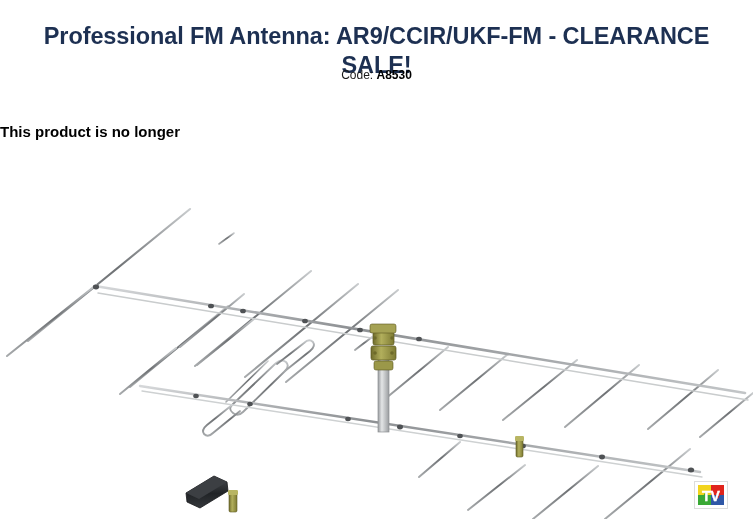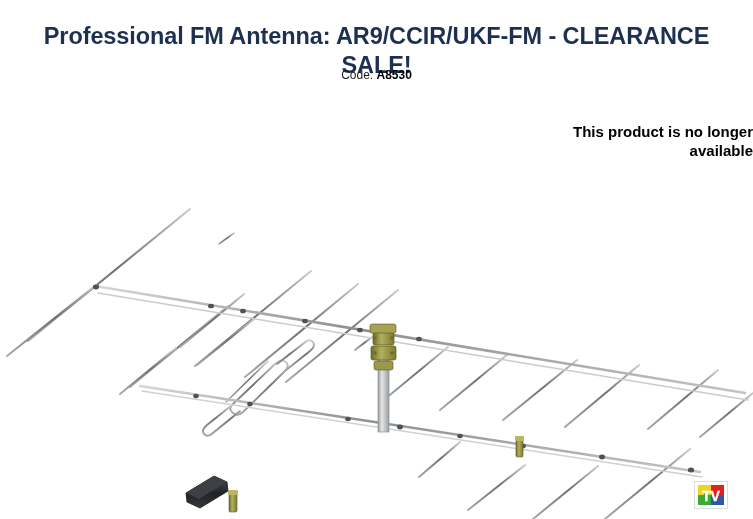--- a/index.html
+++ b/index.html
@@ -54,21 +54,21 @@
   .code-value {
     font-weight: bold;
     color: #000000;
   }
 
   .availability-note {
     position: absolute;
     left: 0;
     top: 122px;
     width: 753px;
-    text-align: right;
+    text-align: left;
     font-size: 15px;
     line-height: 19px;
     font-weight: bold;
     color: #000000;
   }
   .availability-note .line2 { display: block; }
 
   
   .product-image {
     position: absolute;
@@ -102,21 +102,20 @@
 
   <h1 class="product-title">Professional FM Antenna: AR9/CCIR/UKF-FM - CLEARANCE SALE!</h1>
 
   <div class="code-line">
     <span>Code:</span>
     <span class="code-value">A8530</span>
   </div>
 
   <div class="availability-note">
     <span>This product is no longer</span>
-    <span class="line2">available</span>
   </div>
 
   <div class="product-image">
     <svg viewBox="0 0 753 339" xmlns="http://www.w3.org/2000/svg">
       <defs>
         <linearGradient id="rodGrad" x1="0" y1="0" x2="0" y2="1">
           <stop offset="0%" stop-color="#c9ccce"></stop>
           <stop offset="45%" stop-color="#6e7174"></stop>
           <stop offset="100%" stop-color="#a7aaac"></stop>
         </linearGradient>

